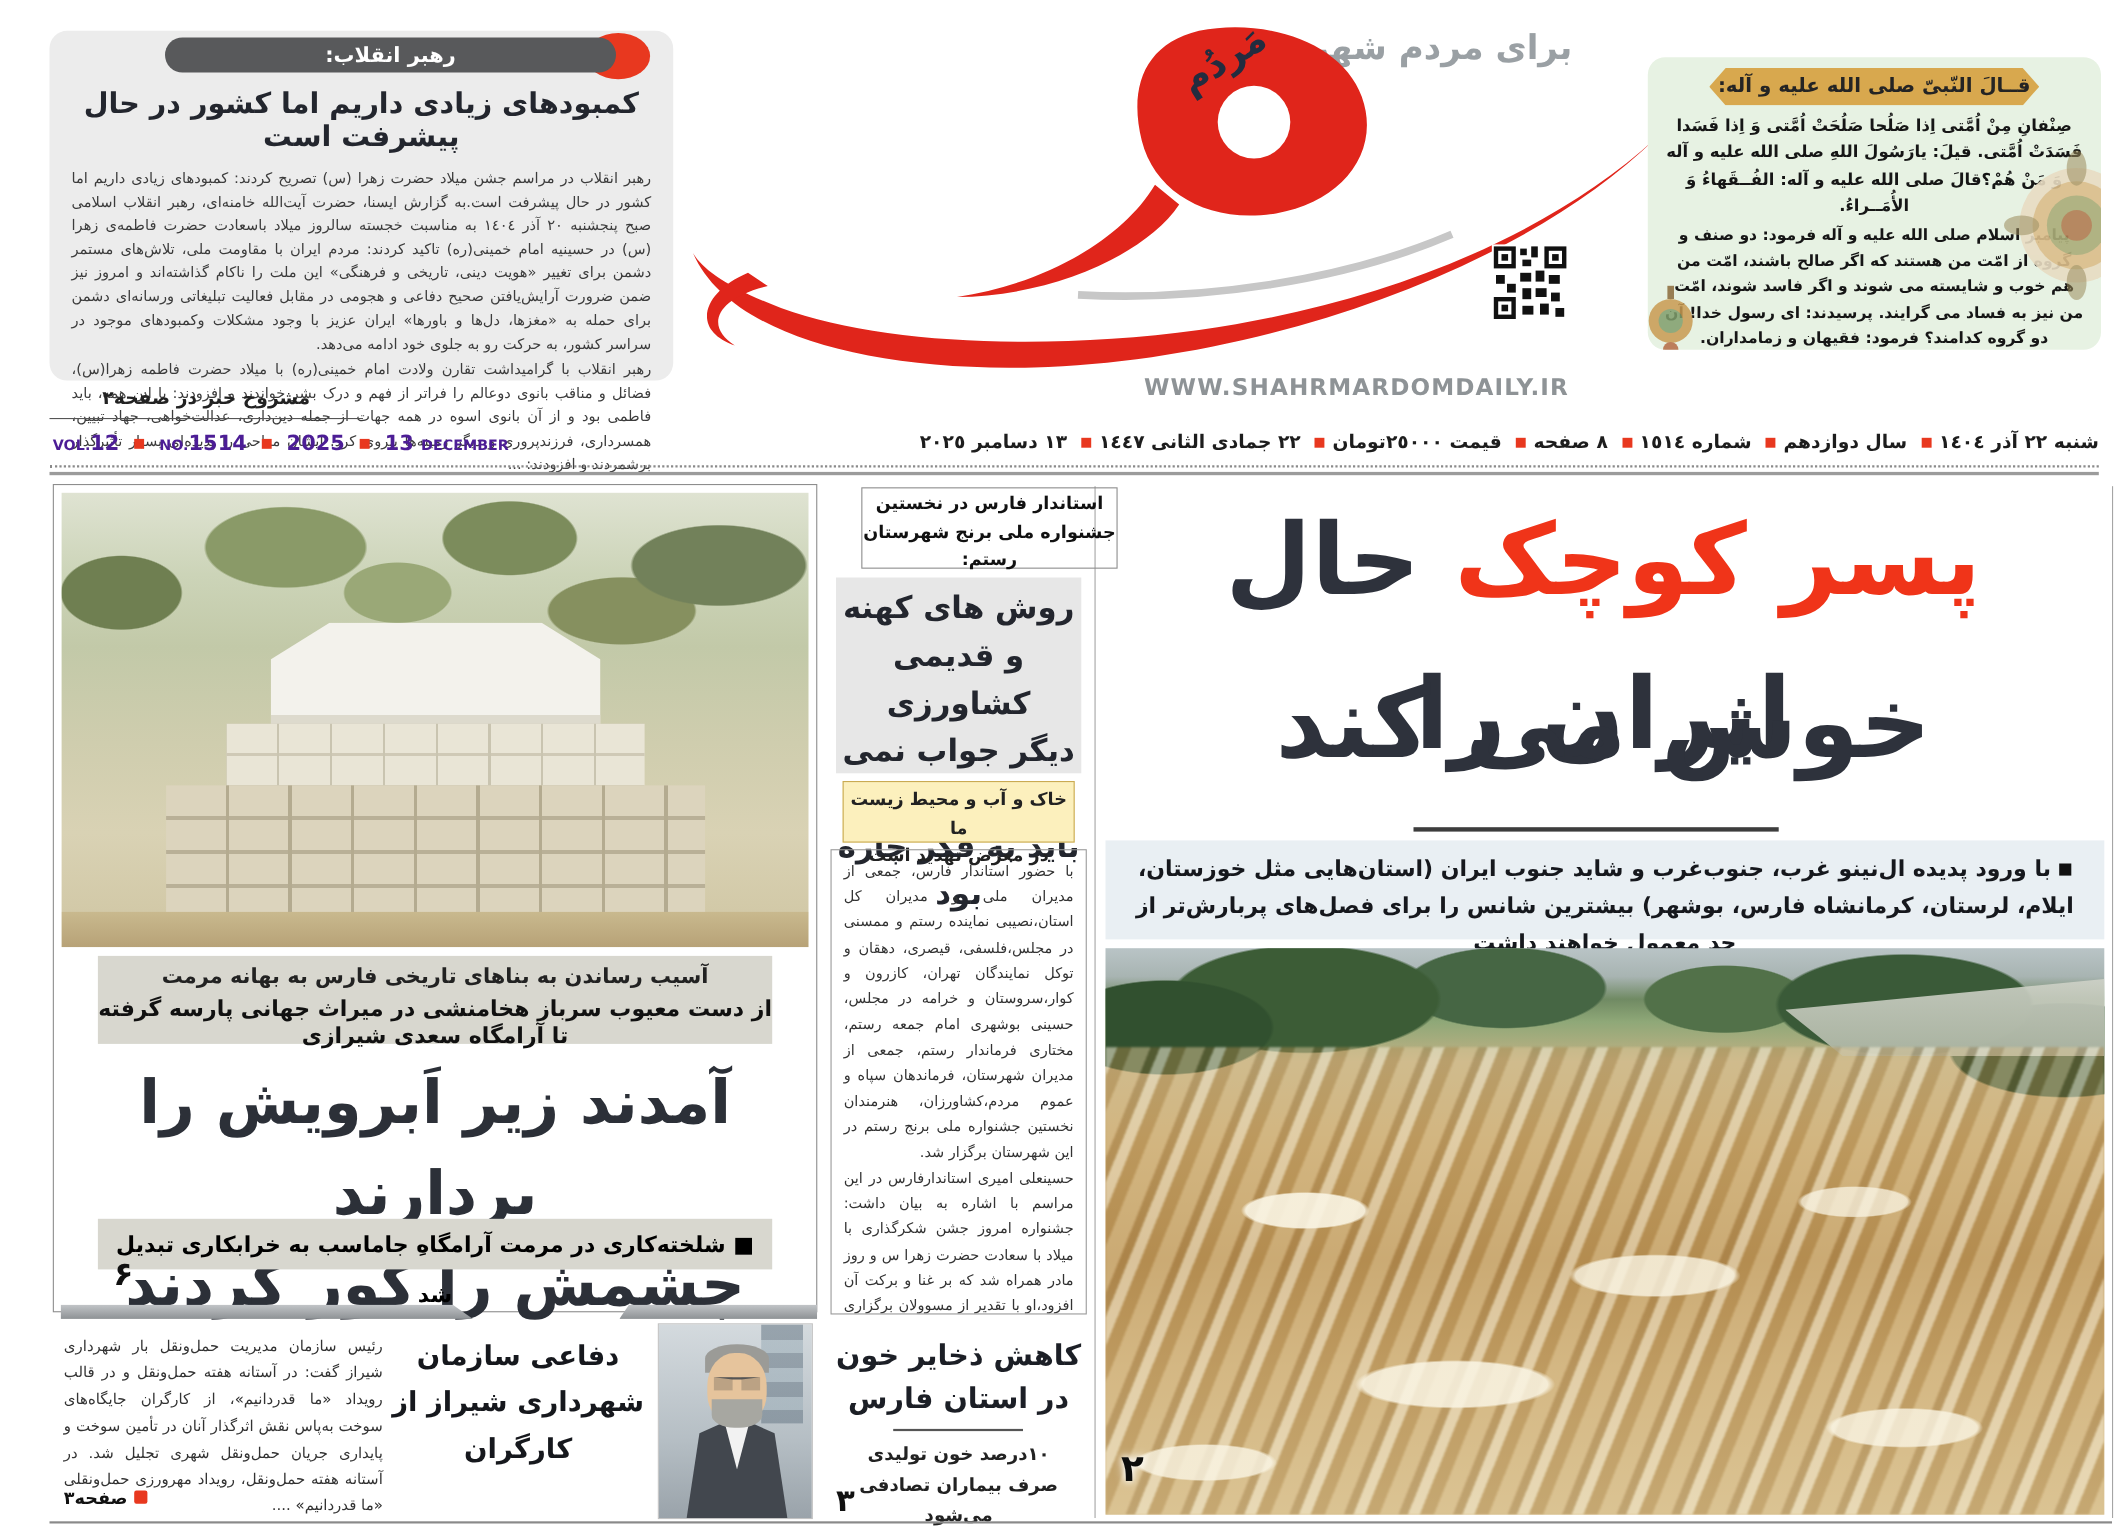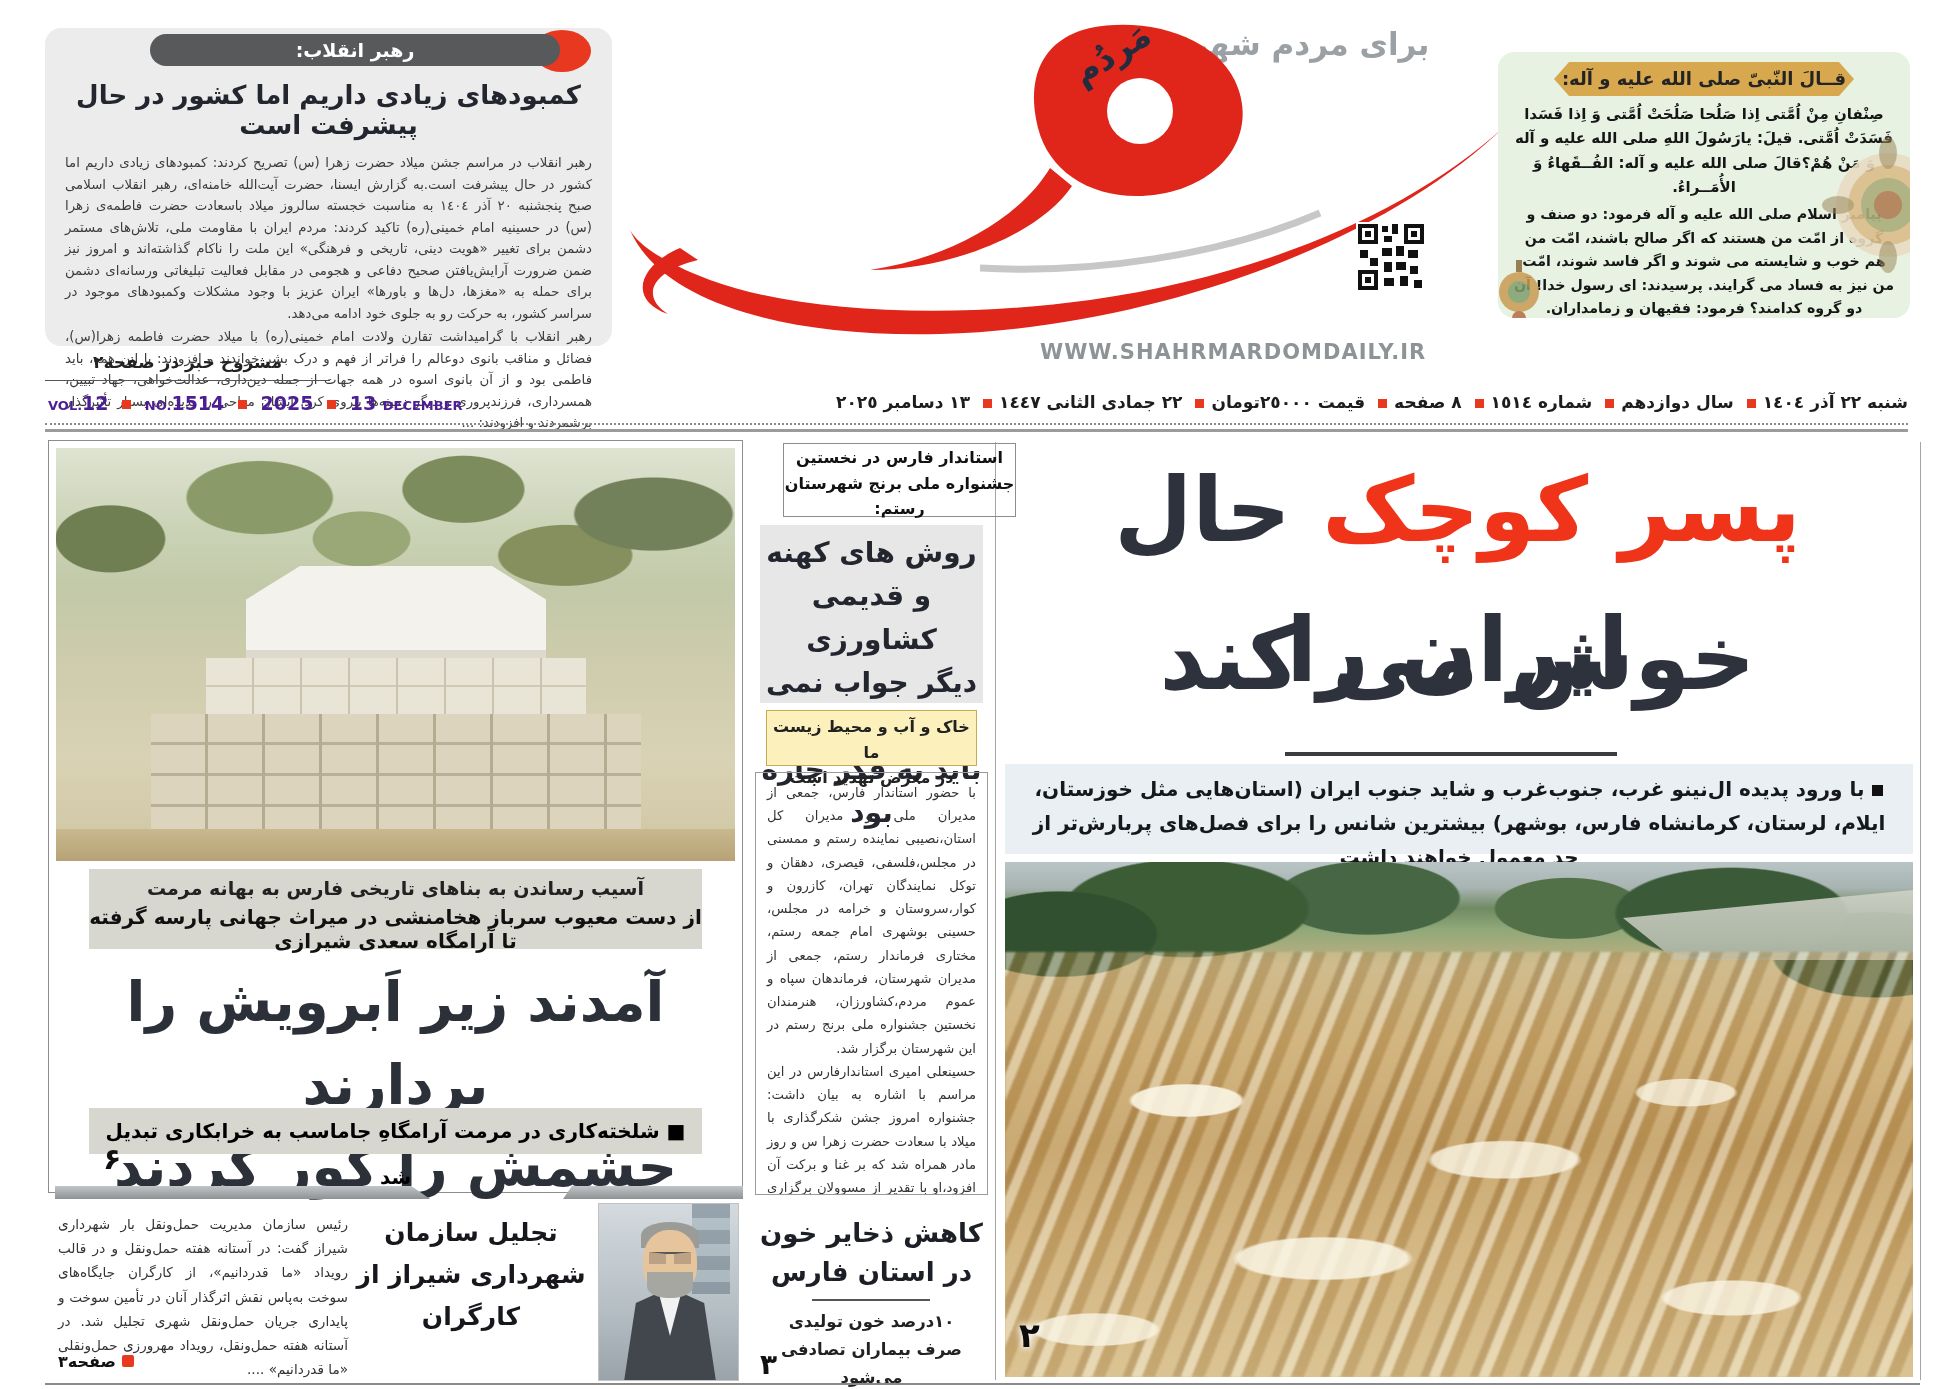--- a/index.html
+++ b/index.html
@@ -306,21 +306,21 @@
   <div class="portrait">
     <div class="p-panel"></div>
     <div class="p-body"></div>
     <div class="p-shirt"></div>
     <div class="p-hair"></div>
     <div class="p-head"></div>
     <div class="p-glasses"></div>
     <div class="p-beard"></div>
   </div>
   <div class="transport-headline">
-    <div>تجلیل سازمان</div>
+    <div>دفاعی سازمان</div>
     <div>شهرداری شیراز از کارگران</div>
 
   </div>
   <p class="transport-body">رئیس سازمان مدیریت حمل‌ونقل بار شهرداری شیراز گفت: در آستانه هفته حمل‌ونقل و در قالب رویداد «ما قدردانیم»، از کارگران جایگاه‌های سوخت به‌پاس نقش اثرگذار آنان در تأمین سوخت و پایداری جریان حمل‌ونقل شهری تجلیل شد. در آستانه هفته حمل‌ونقل، رویداد مهرورزی حمل‌ونقلی «ما قدردانیم»  ....</p>
   <div class="pageref transport-ref">
     <span class="sq2"></span><span>صفحه٣</span>
   </div>
 
   <div class="mid-kicker">استاندار فارس در نخستین جشنواره ملی برنج شهرستان رستم:</div>
   <div class="mid-headbox">

